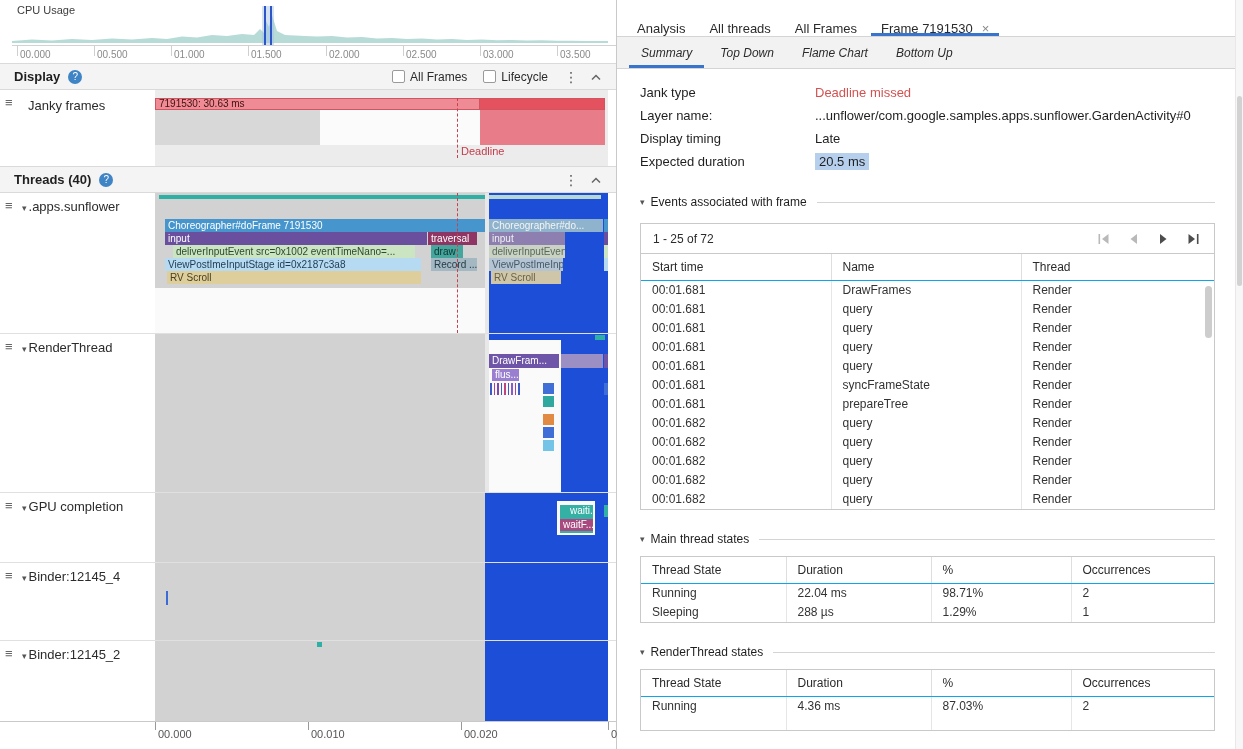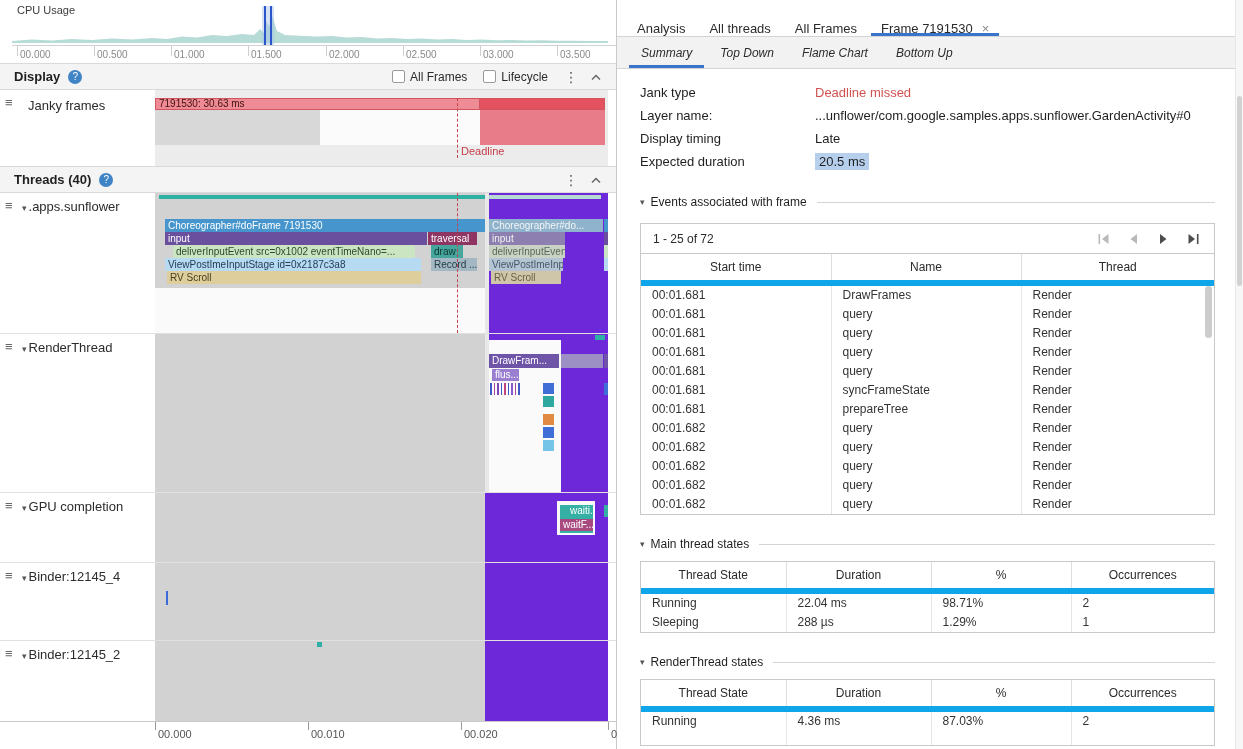--- a/index.html
+++ b/index.html
@@ -28,21 +28,21 @@
   .checkbox { width:13px; height:13px; border:1px solid #9a9a9a; background:#fff; border-radius:2px; }
   .kebab { color:#555; font-size:14px; width:10px; text-align:center; }
 
   
   .trow { position:absolute; left:0; width:616px; background:#fff; }
   .trow.bordered { border-top:1px solid #e0e0e0; }
   .tlabel { position:absolute; left:0; top:0; width:155px; height:100%; background:#fff; }
   .burger { position:absolute; left:5px; top:5px; color:#666; font-size:13px; }
   .tname { position:absolute; left:22px; top:6px; font-size:13px; color:#2b2b2b; white-space:nowrap; }
   .caret { font-size:9px; color:#555; margin-right:2px; }
-  .ttrack { position:absolute; left:155px; top:0; width:453px; height:100%; background:#6d28d9; overflow:hidden; }
+  .ttrack { position:absolute; left:155px; top:0; width:453px; height:100%; background:#1d4ed8; overflow:hidden; }
   .selzone { position:absolute; left:0; width:330px; background:#d2d2d2; }
   .whitezone { position:absolute; background:#fafafa; }
   .gapzone { position:absolute; background:#e8e8e8; }
   .statestrip, .sliver { position:absolute; }
   .bar { position:absolute; height:13px; font-size:10px; line-height:13px; padding:0 3px; white-space:nowrap; overflow:hidden; }
   .deadline-line { position:absolute; width:0; border-left:1px dashed #c4414e; }
 
   .c-chor{background:#4695cc;color:#fff}.c-input{background:#6a4f9e;color:#fff}
   .c-trav{background:#8e3563;color:#fff}.c-deliver{background:#cbe5c3;color:#2c4a2c}
   .c-draw{background:#45a69d;color:#0d332f}.c-viewpost{background:#b6daf2;color:#1e3a50}
@@ -89,21 +89,21 @@
   .sect .arr { font-size:9px; color:#555; margin-right:6px; }
   .sect .ln { flex:1; height:1px; background:#d4d4d4; margin-left:10px; }
 
   .pgbar { margin-top:14px; border:1px solid #c9c9c9; height:31px; display:flex; align-items:center; padding:0 12px; font-size:12px; color:#2b2b2b; }
   .pgnav { margin-left:auto; display:flex; gap:17px; align-items:center; margin-right:2px; }
   .pgnav svg { display:block; }
 
   .tbl-wrap { border:1px solid #c9c9c9; border-top:none; position:relative; }
   .tbl-wrap.standalone { border-top:1px solid #c9c9c9; margin-top:10px; }
   table.grid { border-collapse:collapse; width:100%; table-layout:fixed; }
-  .grid th { font-weight:normal; text-align:center; font-size:12px; color:#2b2b2b; padding:6px 11px; border-bottom:6px solid #0ea5e9; border-right:1px solid #dedede; background:#fff; }
+  .grid th { font-weight:normal; text-align:left; font-size:12px; color:#2b2b2b; padding:6px 11px; border-bottom:1px solid #0ea5e9; border-right:1px solid #dedede; background:#fff; }
   .grid th:last-child { border-right:none; }
   .grid td { font-size:12px; color:#333; padding:2px 11px; line-height:15px; border-right:1px solid #e6e6e6; white-space:nowrap; overflow:hidden; }
   .grid td:last-child { border-right:none; }
   .tbl-scrollthumb { position:absolute; right:2px; top:32px; width:7px; height:52px; background:#cdcdcd; border-radius:4px; }
   tr.cliprow td { height:14px; }
 
   .vsb { position:absolute; right:0; top:0; width:8px; height:749px; background:#f7f7f7; border-left:1px solid #e8e8e8; }
   .vsb-thumb { position:absolute; left:1px; right:1px; top:96px; height:190px; background:#d2d2d2; border-radius:4px; }
 </style>
 </head>

